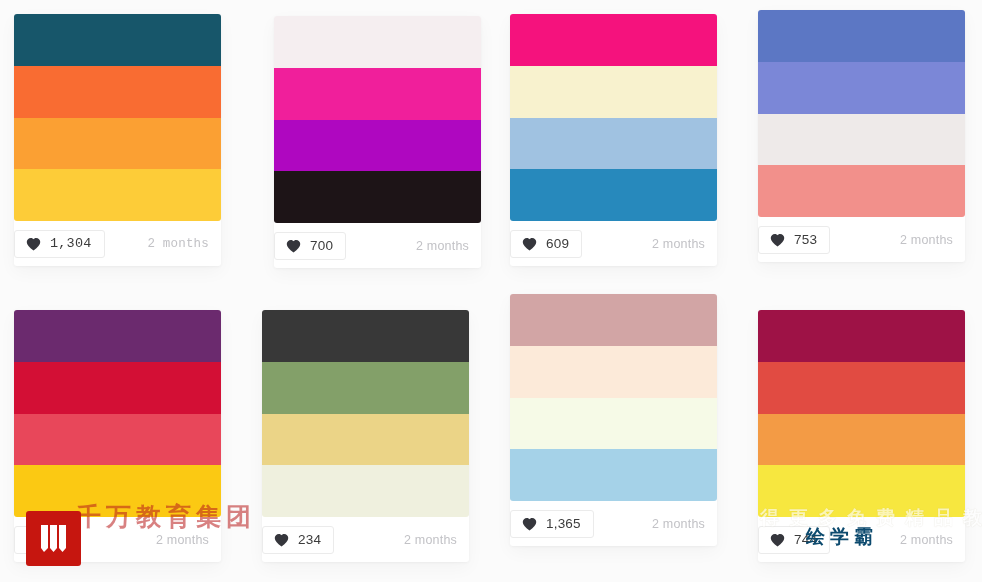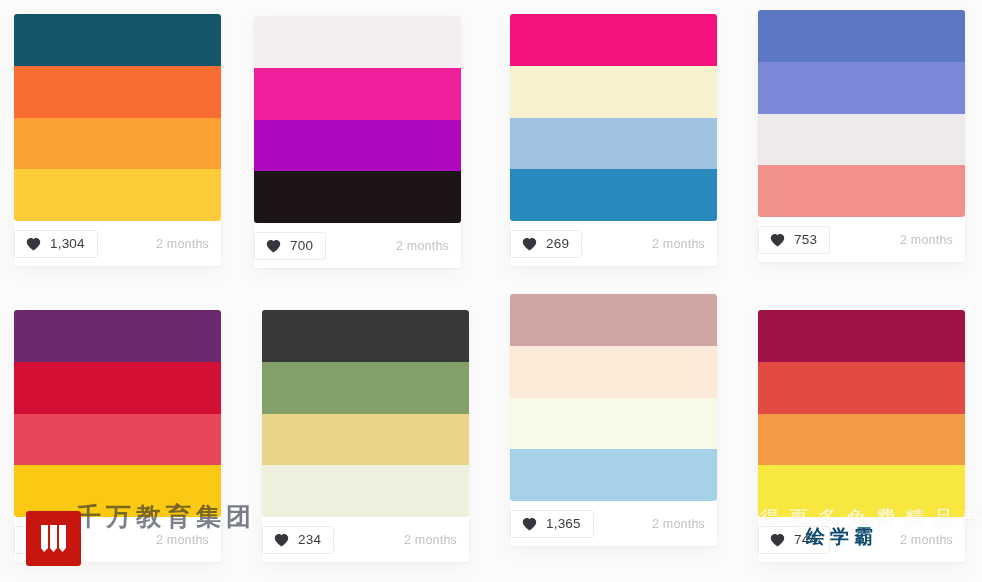--- a/index.html
+++ b/index.html
@@ -96,21 +96,21 @@
     z-index: 40;
   }
   .wm-logo svg { display:block; }
 
   .wm-text-dark {
     position: absolute;
     z-index: 39;
     font-family: "DejaVu Sans", sans-serif;
     font-size: 25px;
     font-weight: 700;
-    color: #0f172a;
+    color: #b91c1c;
     opacity: 0.55;
     letter-spacing: 5px;
     white-space: nowrap;
   }
 
   .wm-text-faint {
     position: absolute;
     z-index: 39;
     font-family: "DejaVu Sans", sans-serif;
     font-size: 19px;
@@ -131,39 +131,39 @@
     color: #0c4a6e;
     letter-spacing: 5px;
     white-space: nowrap;
   }
 </style>
 </head>
 <body>
 
 <div id="grid">
 
-  <div class="palette-card" style="left:14px; top:14px;">
+  <div class="palette-card" style="left:14px; top:14px;font-family:Liberation Mono, monospace;">
     <div class="swatches">
       <div class="swatch" style="background:#17566a"></div>
       <div class="swatch" style="background:#f96c32"></div>
       <div class="swatch" style="background:#fba033"></div>
       <div class="swatch" style="background:#fdcc38"></div>
     </div>
     <div class="card-footer">
       <div class="like-pill">
         <svg class="heart-icon" viewBox="0 0 24 22">
             <path fill="#35363c" d="M12 21.2C5 16.3 1.2 12.6 1.2 7.9 1.2 4 4.2 1.2 7.8 1.2c2 0 3.4.9 4.2 2.1.8-1.2 2.2-2.1 4.2-2.1 3.6 0 6.6 2.8 6.6 6.7 0 4.7-3.8 8.4-10.8 13.3z"></path>
           </svg>
         <span class="like-count">1,304</span>
       </div>
       <span class="time-ago">2 months</span>
     </div>
   </div>
 
-  <div class="palette-card" style="left:254px; top:16px;">
+  <div class="palette-card" style="left:274px; top:16px;">
     <div class="swatches">
       <div class="swatch" style="background:#f5eef0"></div>
       <div class="swatch" style="background:#f01f9b"></div>
       <div class="swatch" style="background:#af07c0"></div>
       <div class="swatch" style="background:#1d1417"></div>
     </div>
     <div class="card-footer">
       <div class="like-pill">
         <svg class="heart-icon" viewBox="0 0 24 22">
             <path fill="#35363c" d="M12 21.2C5 16.3 1.2 12.6 1.2 7.9 1.2 4 4.2 1.2 7.8 1.2c2 0 3.4.9 4.2 2.1.8-1.2 2.2-2.1 4.2-2.1 3.6 0 6.6 2.8 6.6 6.7 0 4.7-3.8 8.4-10.8 13.3z"></path>
@@ -179,21 +179,21 @@
       <div class="swatch" style="background:#f5127d"></div>
       <div class="swatch" style="background:#f8f2ce"></div>
       <div class="swatch" style="background:#a0c2e1"></div>
       <div class="swatch" style="background:#2789bc"></div>
     </div>
     <div class="card-footer">
       <div class="like-pill">
         <svg class="heart-icon" viewBox="0 0 24 22">
             <path fill="#35363c" d="M12 21.2C5 16.3 1.2 12.6 1.2 7.9 1.2 4 4.2 1.2 7.8 1.2c2 0 3.4.9 4.2 2.1.8-1.2 2.2-2.1 4.2-2.1 3.6 0 6.6 2.8 6.6 6.7 0 4.7-3.8 8.4-10.8 13.3z"></path>
           </svg>
-        <span class="like-count">269</span>
+        <span class="like-count">609</span>
       </div>
       <span class="time-ago">2 months</span>
     </div>
   </div>
 
   <div class="palette-card" style="left:758px; top:10px;">
     <div class="swatches">
       <div class="swatch" style="background:#5c77c4"></div>
       <div class="swatch" style="background:#7b87d7"></div>
       <div class="swatch" style="background:#eeeae9"></div>

